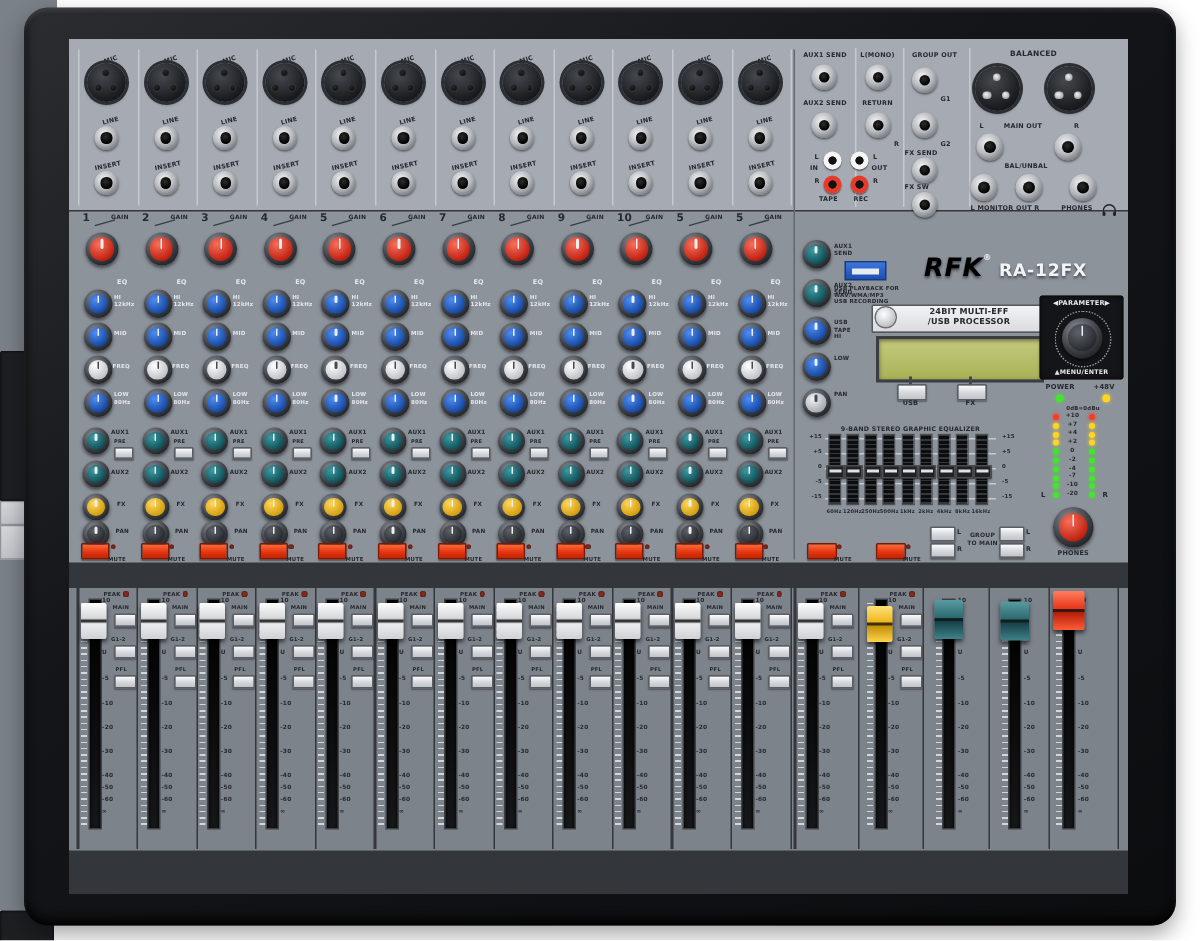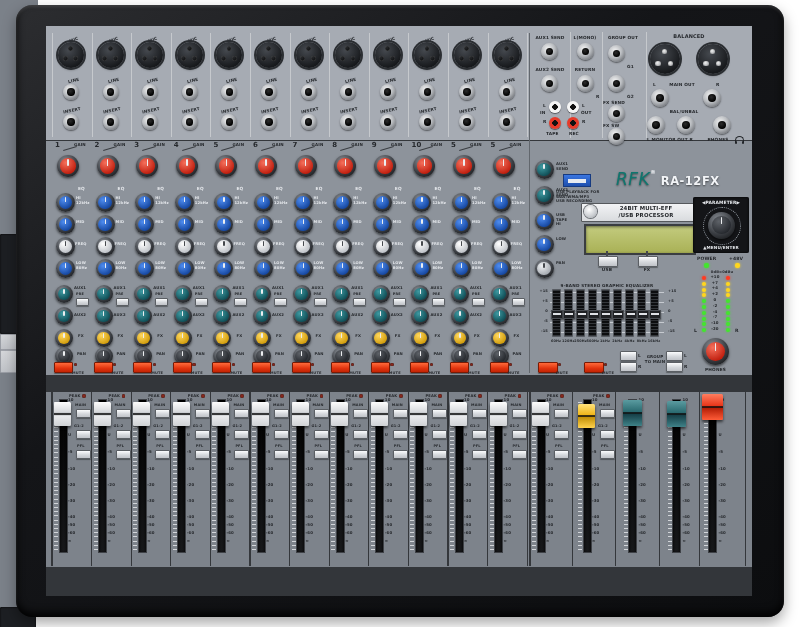--- a/index.html
+++ b/index.html
@@ -77,21 +77,21 @@
          box-shadow:0 0 0 1px #6c7075}
   .procbox{position:absolute;background:linear-gradient(#f2f3f5,#d9dbde);border:1px solid #55585c;border-radius:1px}
   .parampanel{position:absolute;background:#141518;border-radius:2px;box-shadow:inset 0 0 3px #000}
   .pring{position:absolute;border:1.2px dotted #969da5;border-radius:50%}
   .vlt{position:absolute;background:#c6c9cd}
   .vdk{position:absolute;background:#34373b}
   .hp{position:absolute;width:7px;height:6px;border:1.3px solid #23262a;border-bottom:none;
       border-radius:5px 5px 0 0}
   .hp::before,.hp::after{content:"";position:absolute;bottom:-1px;width:2.2px;height:3.4px;background:#23262a;border-radius:1px}
   .hp::before{left:-1.2px}.hp::after{right:-1.2px}
-  .brand{font-style:italic;font-weight:400;font-size:17px;letter-spacing:.5px;color:#0f766e;
+  .brand{font-style:italic;font-weight:700;font-size:17px;letter-spacing:.5px;color:#000000;
          text-shadow:0 1px 2px rgba(0,0,0,.55)}
   .reg{font-size:5.5px;font-weight:bold;color:#f2f4f7;vertical-align:top}
   .model{font-weight:900;font-size:11.5px;color:#f2f4f7;text-shadow:0 1px 2px rgba(0,0,0,.55);letter-spacing:.5px}
 </style>
 </head>
 <body>
 
 <div id="stage">
   <div class="ab chassis" style="left:16px;top:5px;width:768px;height:612px"></div>
   <div class="ab panel" style="left:46px;top:26px;width:706px;height:570px"></div>

